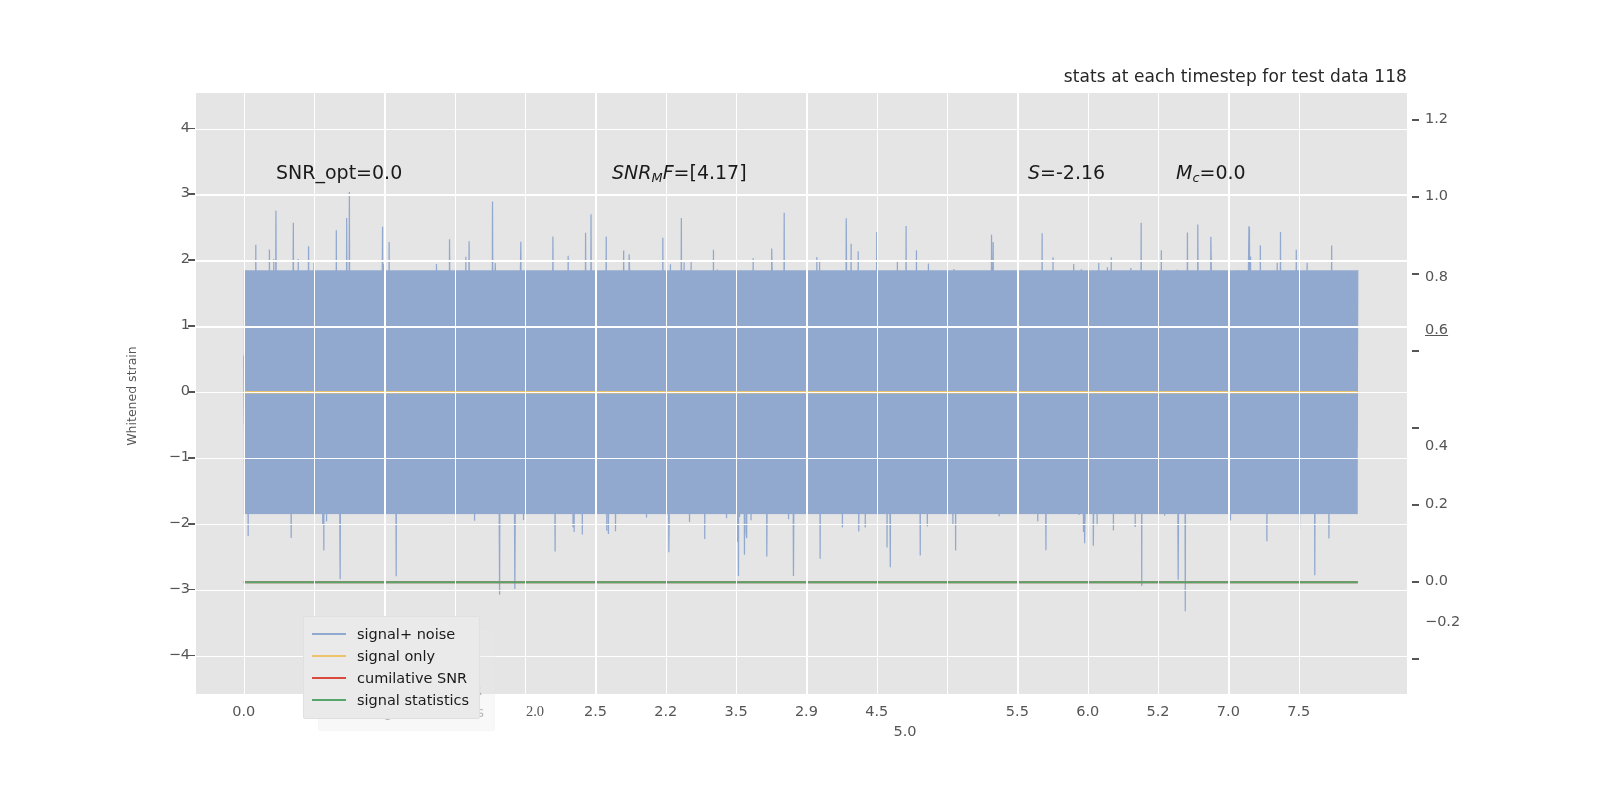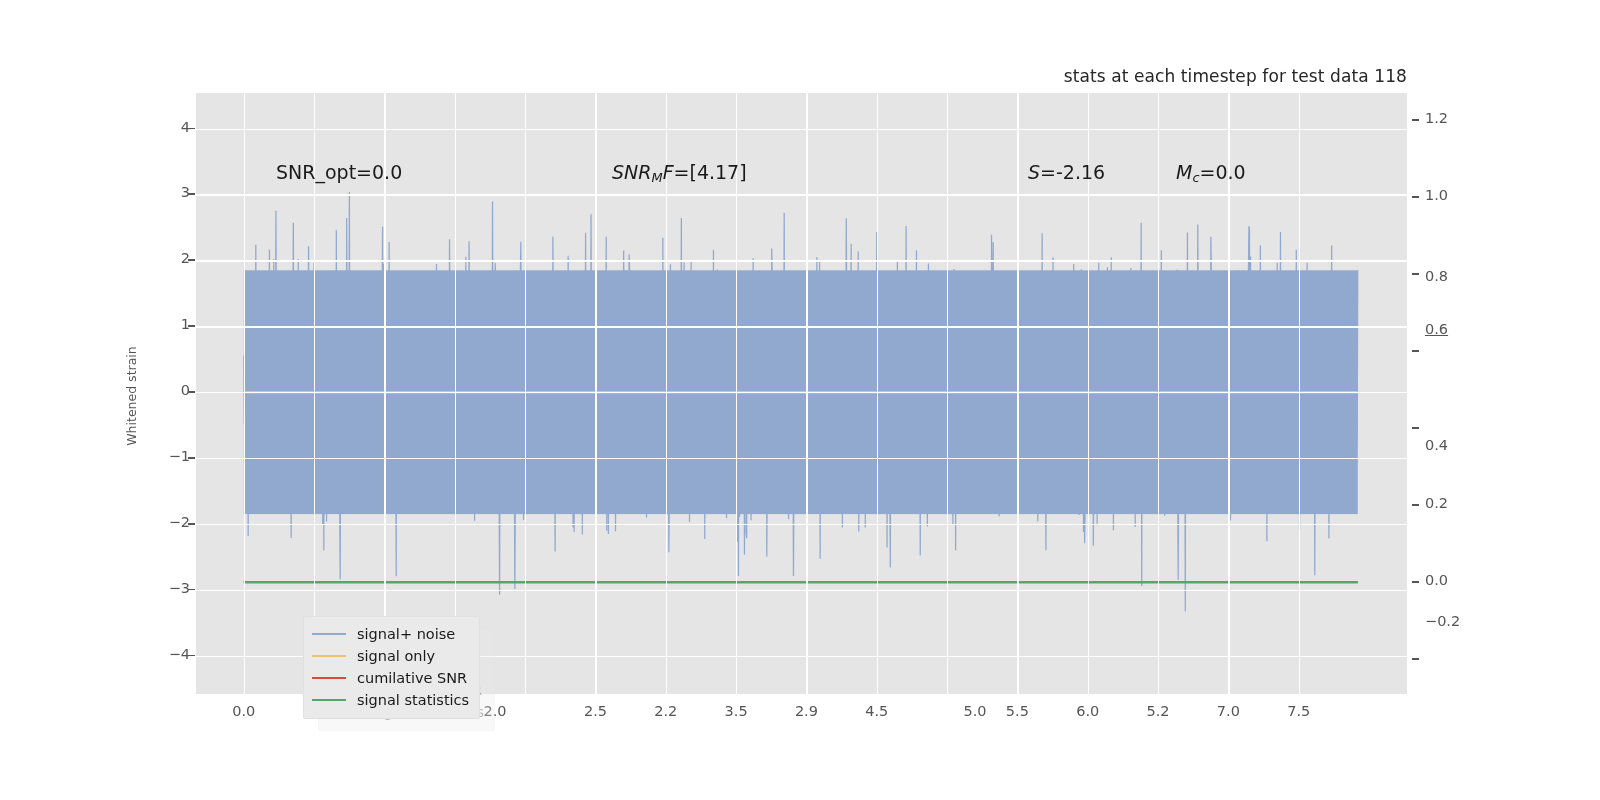--- a/index.html
+++ b/index.html
@@ -251,27 +251,27 @@
       <div class="ytick-right-mark" style="top: 581.276px;"></div>
       <div class="ytick-right" style="top: 613px;">−0.2</div>
       <div class="ytick-right-mark" style="top: 658.327px;"></div>
     </div>
 
   <div id="x-ticks">
       <div class="xtick-label" style="left: 243.821px;">0.0</div>
       <div class="xtick-label" style="left: 314.146px;">0.5</div>
       <div class="xtick-label" style="left: 384.472px;">1.0</div>
       <div class="xtick-label" style="left: 454.797px;">1.5</div>
-      <div class="xtick-label" style="left: 495px;">2.0</div>
+      <div class="xtick-label" style="left: 535px; font-family: Liberation Serif, serif;">2.0</div>
       <div class="xtick-label" style="left: 595.447px;">2.5</div>
       <div class="xtick-label" style="left: 665.772px;">2.2</div>
       <div class="xtick-label" style="left: 736.098px;">3.5</div>
       <div class="xtick-label" style="left: 806.423px;">2.9</div>
       <div class="xtick-label" style="left: 876.748px;">4.5</div>
-      <div class="xtick-label" style="left: 975px;">5.0</div>
+      <div class="xtick-label" style="left: 905px; margin-top: 20px;">5.0</div>
       <div class="xtick-label" style="left: 1017.4px;">5.5</div>
       <div class="xtick-label" style="left: 1087.72px;">6.0</div>
       <div class="xtick-label" style="left: 1158.05px;">5.2</div>
       <div class="xtick-label" style="left: 1228.37px;">7.0</div>
       <div class="xtick-label" style="left: 1298.7px;">7.5</div>
     </div>
 
   <div id="ylabel-left">Whitened strain</div>
 
   <div class="annot" id="annot-snr-opt" style="left:276px; top:161px;"><span>SNR_opt=</span><span>0.0</span></div>

